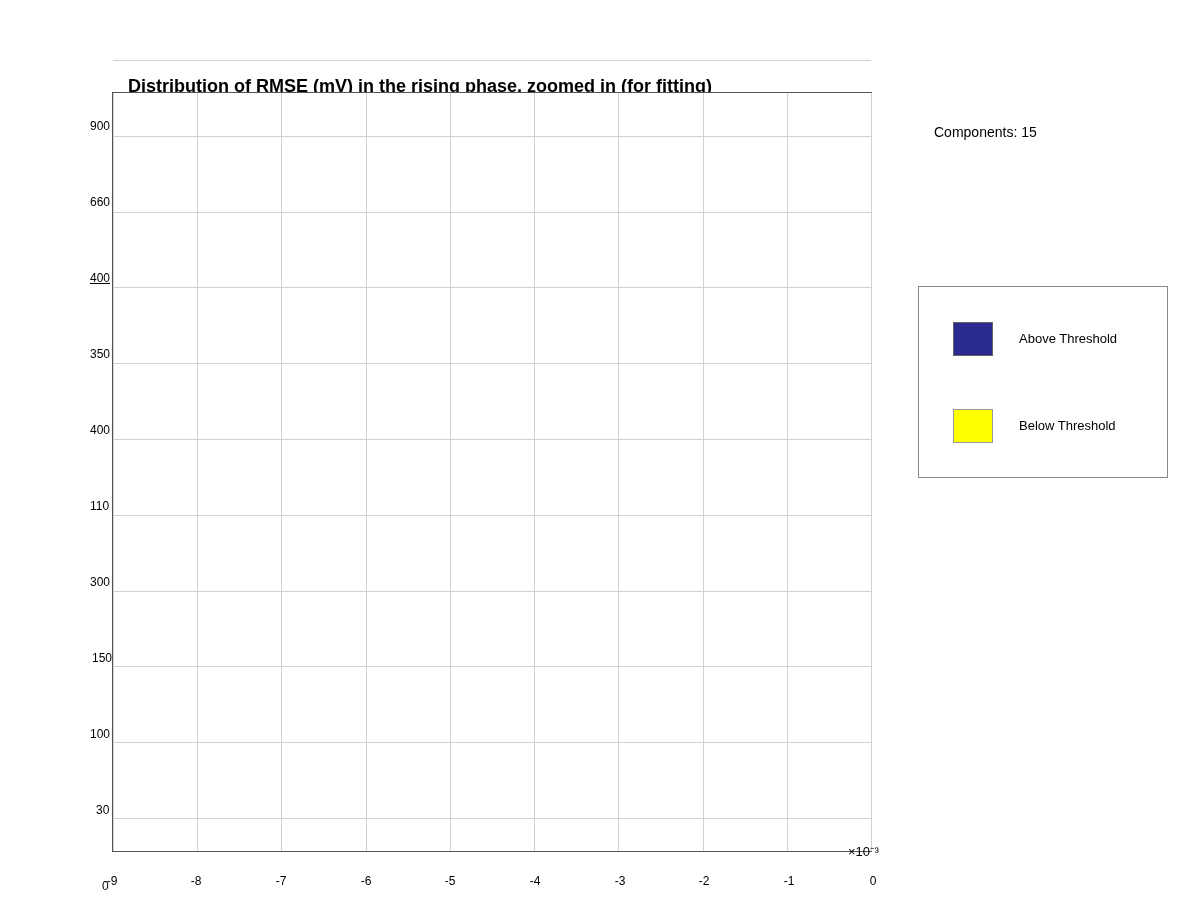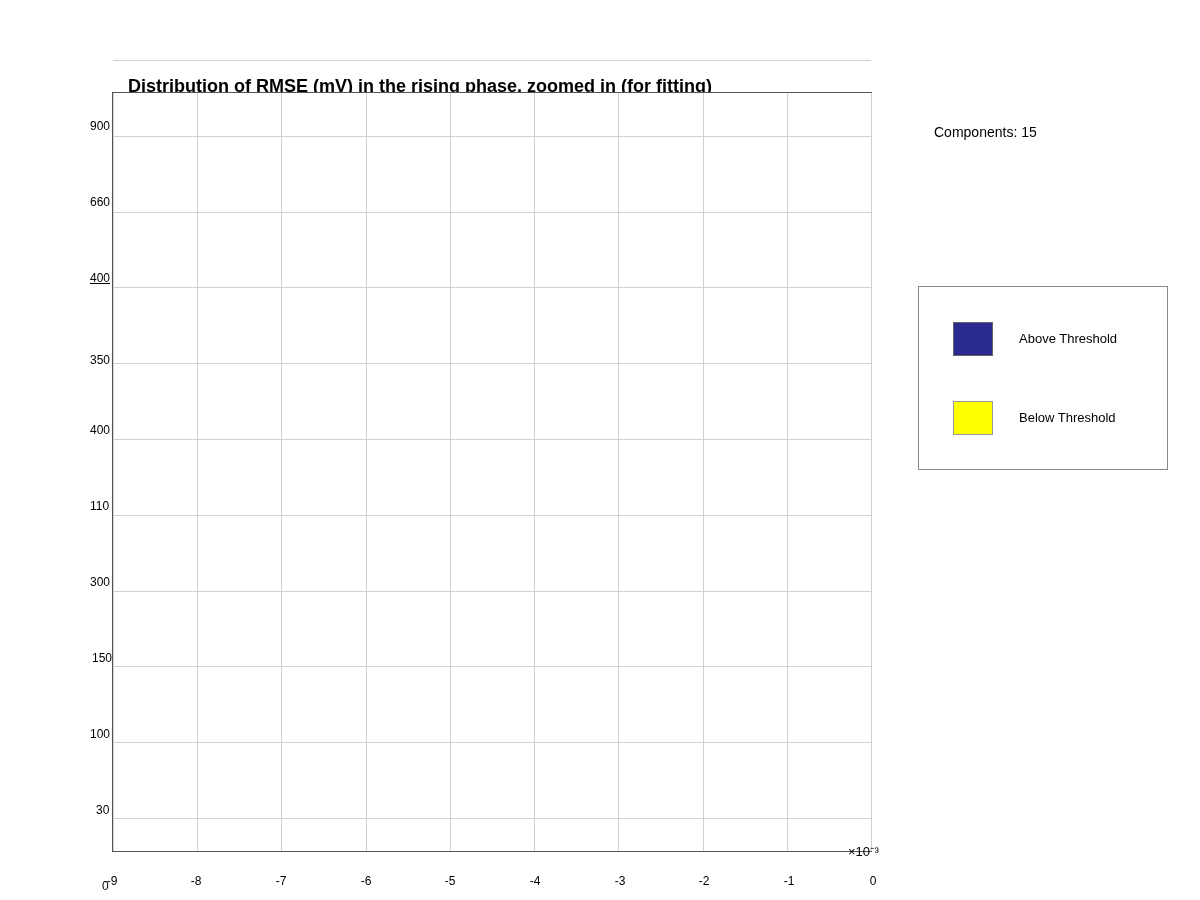--- a/index.html
+++ b/index.html
@@ -68,20 +68,21 @@
     .legend-box {
       border: 1.5px solid #888;
       padding: 12px 18px;
       display: inline-block;
       background: #fff;
       margin-top: 100px;
     }
     .legend-item {
       display: flex;
       align-items: center;
+      margin-bottom: 8px;
     }
     .legend-item:last-child {
       margin-bottom: 0;
     }
     .legend-color-box {
       width: 40px;
       height: 20px;
       border: 1px solid #666;
       margin-right: 10px;
       flex-shrink: 0;
@@ -130,21 +131,21 @@
 
   <div>
 
     <span style="position:absolute; top:808px; left:54px; font-size:12px; color:#000; transform:translateY(50%);">0</span>
     <span style="position:absolute; top:732px; left:48px; font-size:12px; color:#000; transform:translateY(50%);">30</span>
     <span style="position:absolute; top:656px; left:42px; font-size:12px; color:#000; transform:translateY(50%);">100</span>
     <span style="position:absolute; top:580px; left:44px; font-size:12px; color:#000; transform:translateY(50%);">150</span>
     <span style="position:absolute; top:504px; left:42px; font-size:12px; color:#000; transform:translateY(50%);">300</span>
     <span style="position:absolute; top:428px; left:42px; font-size:12px; color:#000; transform:translateY(50%);">110</span>
     <span style="position:absolute; top:352px; left:42px; font-size:12px; color:#000; transform:translateY(50%);">400</span>
-    <span style="position:absolute; top:282px; left:42px; font-size:12px; color:#000; transform:translateY(50%);">350</span>
+    <span style="position:absolute; top:276px; left:42px; font-size:12px; color:#000; transform:translateY(50%);">350</span>
     <span style="position:absolute; top:200px; left:42px; font-size:12px; color:#000; transform:translateY(50%);text-decoration:underline;">400</span>
     <span style="position:absolute; top:124px; left:42px; font-size:12px; color:#000; transform:translateY(50%);">660</span>
     <span style="position:absolute; top:48px; left:42px; font-size:12px; color:#000; transform:translateY(50%);">900</span>
   </div>
 
   <div>
     <span style="position:absolute; top:826px; left:80px; font-size:12px; color:#000; transform:translateX(-50%);">-9</span>
     <span style="position:absolute; top:826px; left:164px; font-size:12px; color:#000; transform:translateX(-50%);">-8</span>
     <span style="position:absolute; top:826px; left:249px; font-size:12px; color:#000; transform:translateX(-50%);">-7</span>
     <span style="position:absolute; top:826px; left:334px; font-size:12px; color:#000; transform:translateX(-50%);">-6</span>

